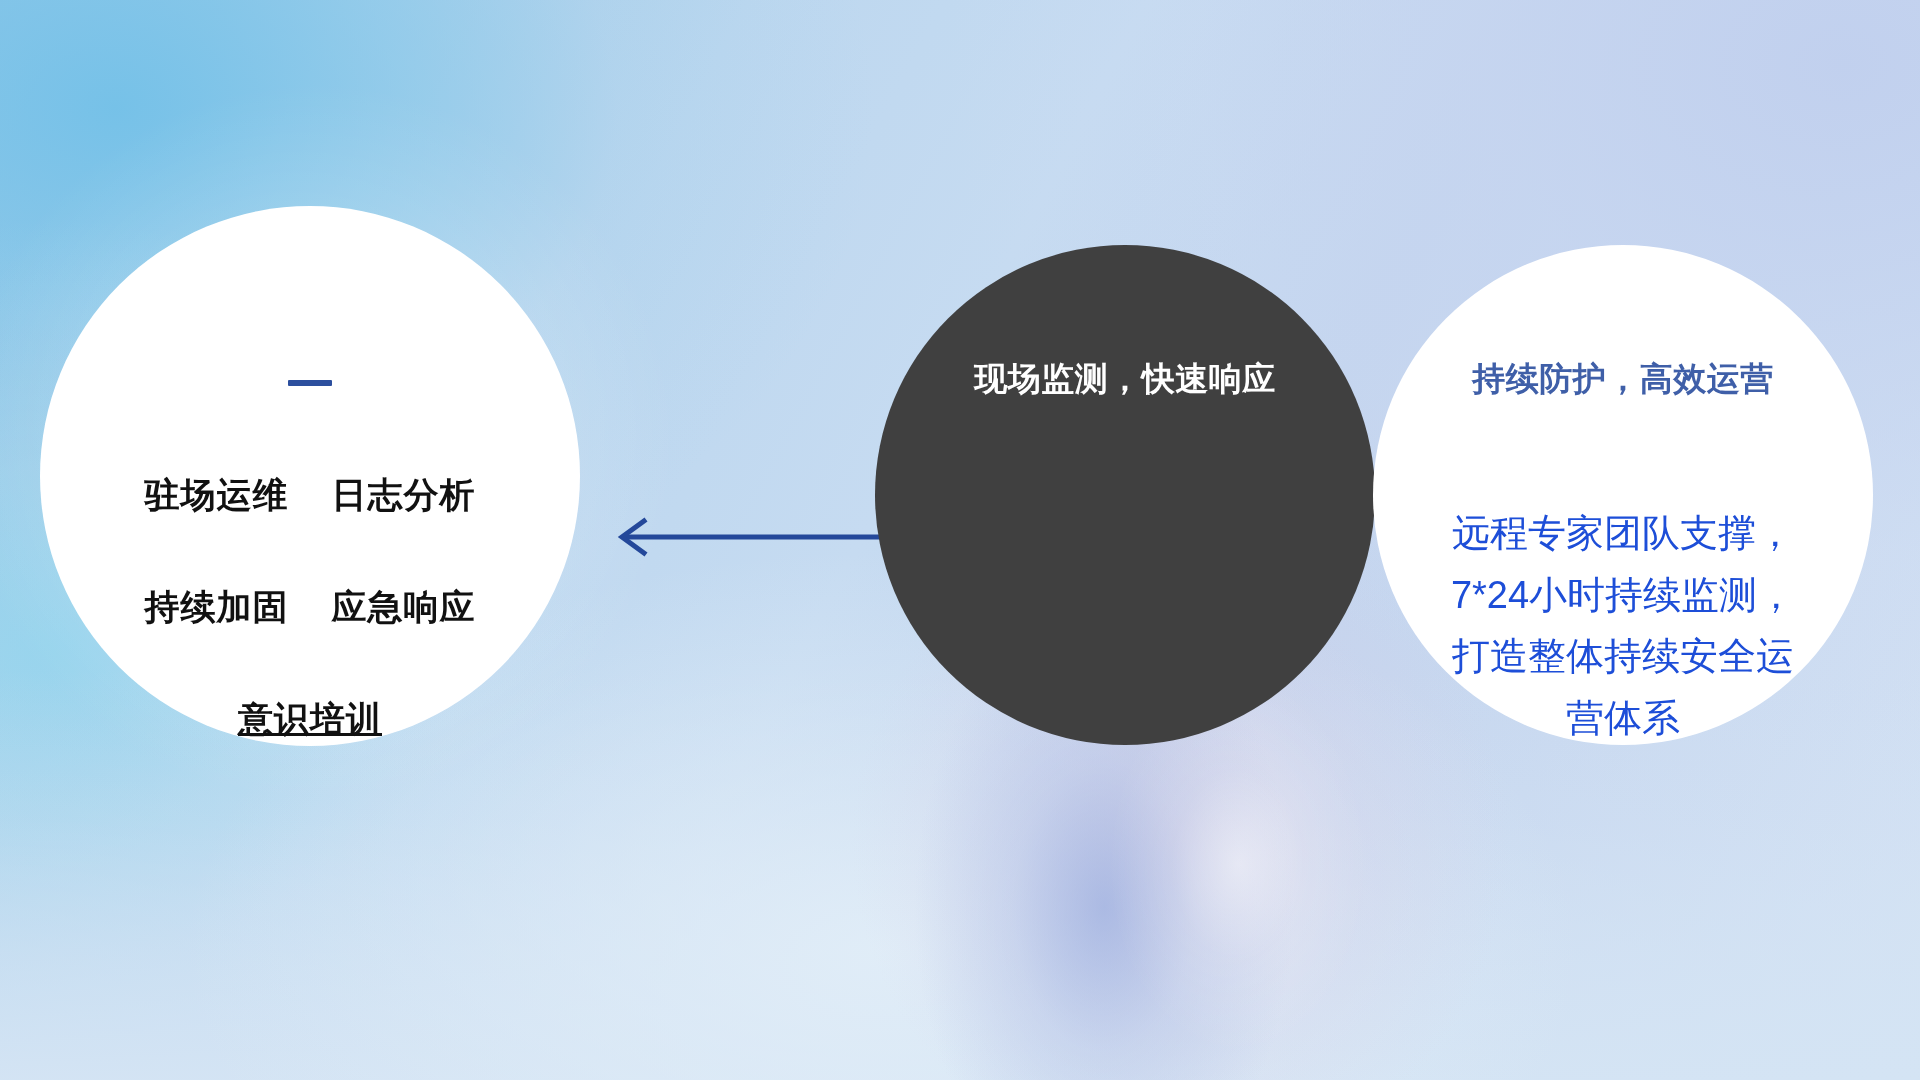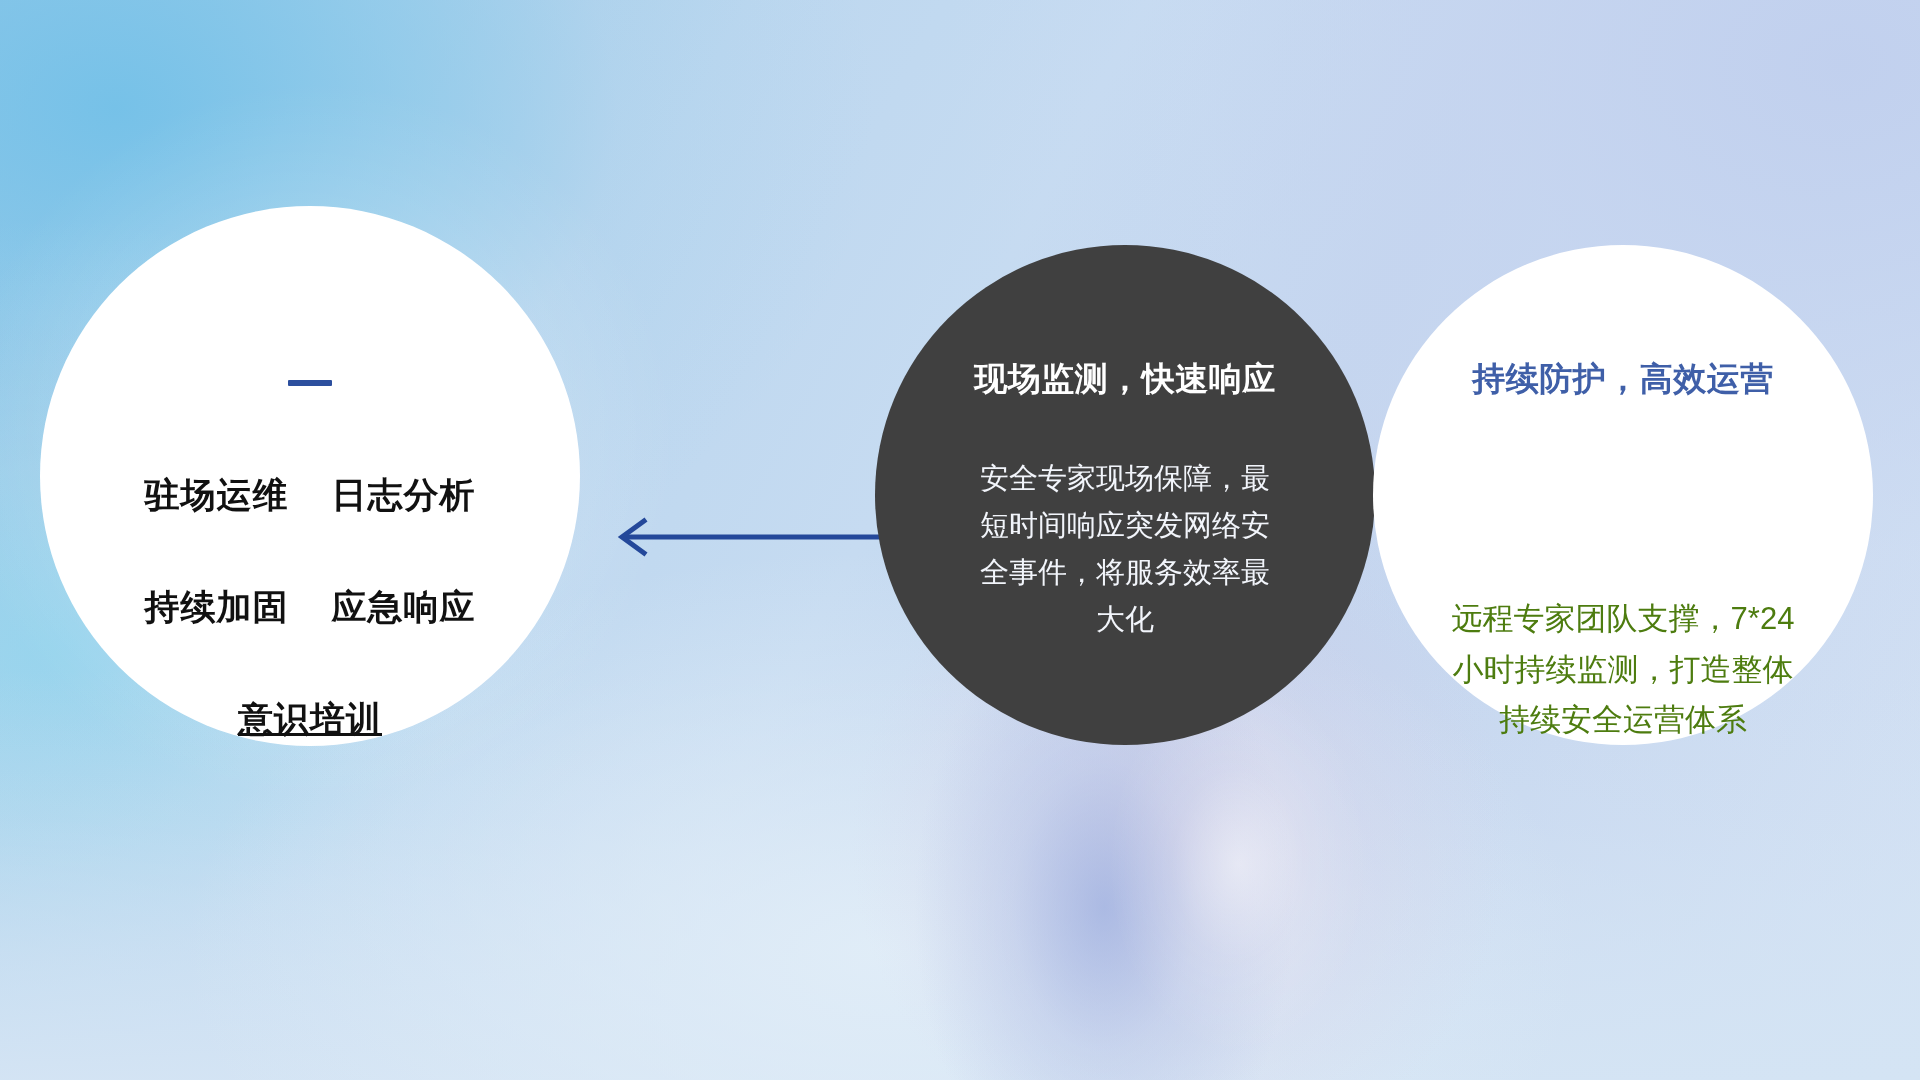--- a/index.html
+++ b/index.html
@@ -175,35 +175,36 @@
     font-weight: normal;
   }
 
   #circle-right {
     left: 1373px;
     top: 245px;
     width: 500px;
     height: 500px;
     background: #ffffff;
     z-index: 4;
-    justify-content: space-between;
+    justify-content: flex-start;
     padding-top: 116px;
+    gap: 48px;
   }
   #circle-right .c-title {
     color: #3f5fa8;
     font-weight: bold;
     font-size: 33px;
     letter-spacing: 0.5px;
     line-height: 1.1;
     white-space: nowrap;
     margin-bottom: 58px;
   }
   #circle-right .c-body {
-    color: #4d7c0f;
-    font-size: 31px;
+    color: #1d4ed8;
+    font-size: 38px;
     line-height: 1.62;
     text-align: center;
     width: 350px;
     font-weight: normal;
   }
 
   
   #flow-arrow {
     position: absolute;
     left: 604px;
@@ -237,19 +238,18 @@
 
 <div class="circle" id="circle-left">
   <div class="accent-dash"></div>
   <div class="left-line">驻场运维    日志分析</div>
   <div class="left-line">持续加固    应急响应</div>
   <div class="left-line">意识培训</div>
 </div>
 
 <div class="circle" id="circle-mid">
   <div class="c-title">现场监测，快速响应</div>
-  <div class="c-body">安全专家现场保障，最短时间响应突发网络安全事件，将服务效率最大化</div>
 </div>
 
 <div class="circle" id="circle-right">
   <div class="c-title">持续防护，高效运营</div>
   <div class="c-body">远程专家团队支撑，7*24小时持续监测，打造整体持续安全运营体系</div>
 </div>
 
 </body></html>

